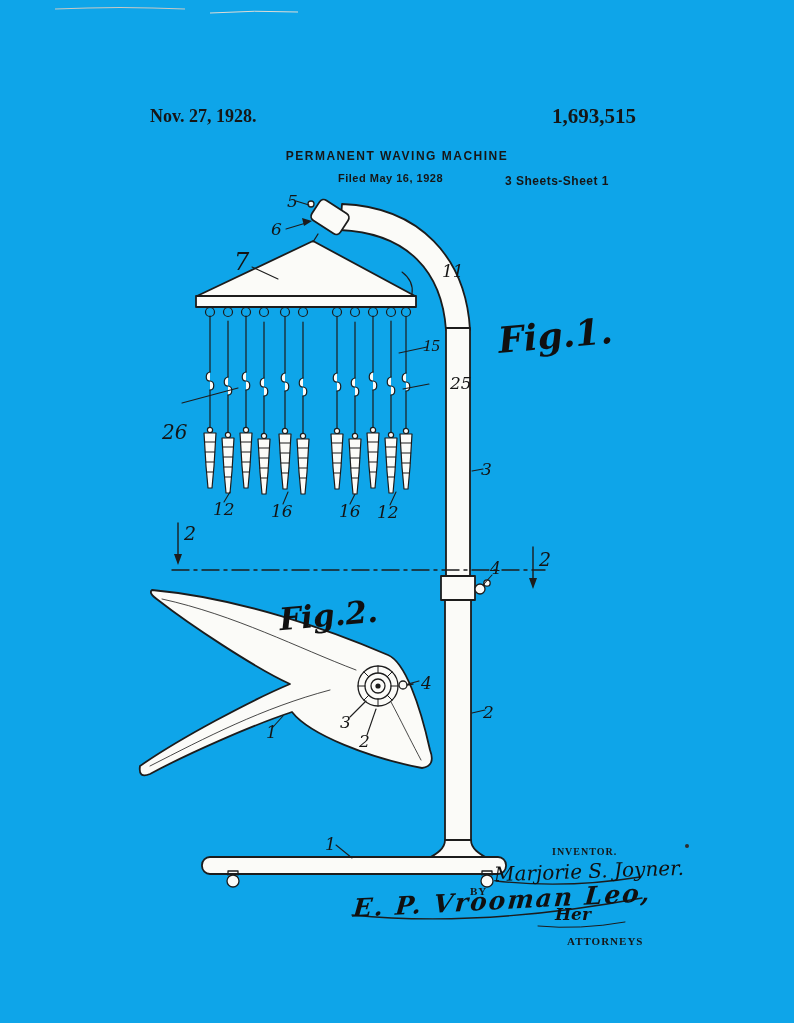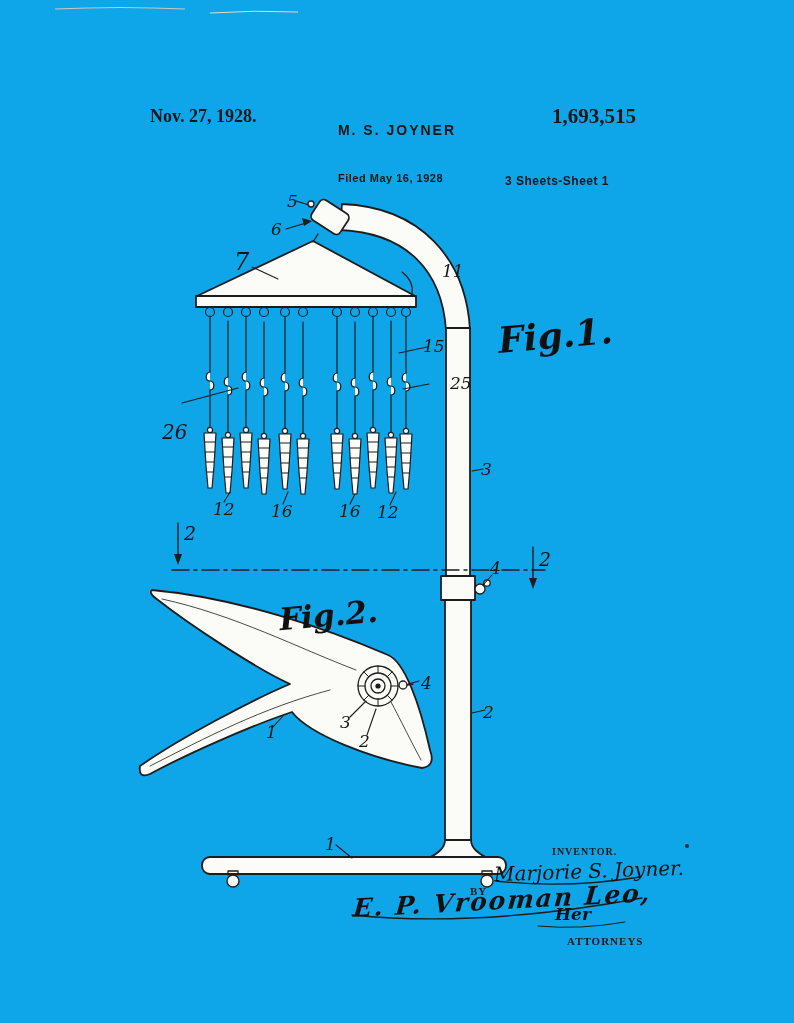--- a/index.html
+++ b/index.html
@@ -41,22 +41,22 @@
 </style>
 </head>
 <body>
 
 <div class="page">
 
   <span class="abs h-serif" style="left:150px;top:106px;font-size:18px;">Nov. 27, 1928.</span>
 
   <span class="abs h-serif" style="left:552px;top:104px;font-size:21px;">1,693,515</span>
 
-  <span class="abs h-sans" style="left:247px;top:122px;width:300px;text-align:center;font-size:14px;letter-spacing:2px;">M. S. JOYNER</span>
-
+
+  <span class="abs h-sans" style="left:247px;top:149px;width:300px;text-align:center;font-size:12px;letter-spacing:1.5px;">PERMANENT WAVING MACHINE</span>
 
   <span class="abs h-sans" style="left:338px;top:172px;font-size:11px;letter-spacing:0.5px;">Filed May 16, 1928</span>
 
   <span class="abs h-sans" style="left:505px;top:174px;font-size:12px;letter-spacing:0.5px;">3 Sheets-Sheet 1</span>
 
   <svg class="drawing" width="794" height="1023" viewBox="0 0 794 1023">
     <defs>
       <g id="rodclamp">
         <line x1="0" y1="0" x2="0" y2="56"></line>
         <path d="M0 56 c-5 1 -5 9 0 9 c5 0 5 9 0 9" fill="#fbfbf8"></path>
@@ -211,21 +211,21 @@
     </g>
   </svg>
 
   <span class="figcap" style="left:498px;top:314px;font-size:36px;transform:rotate(-5deg);">Fig.1.</span>
   <span class="figcap" style="left:279px;top:597px;font-size:31px;transform:rotate(-5deg);">Fig.2.</span>
 
   <span class="lbl" style="left:287px;top:191px;">5</span>
   <span class="lbl" style="left:271px;top:219px;">6</span>
   <span class="lbl" style="left:234px;top:248px;font-size:24px;">7</span>
   <span class="lbl" style="left:394px;top:261px;margin-left:48px;">11</span>
-  <span class="lbl" style="left:423px;top:336px;">15</span>
+  <span class="lbl" style="left:423px;top:336px;font-family:Liberation Serif, serif;">15</span>
   <span class="lbl" style="left:450px;top:373px;">25</span>
   <span class="lbl" style="left:162px;top:396px;font-size:20px;margin-top:24px;">26</span>
   <span class="lbl" style="left:481px;top:459px;">3</span>
   <span class="lbl" style="left:213px;top:499px;">12</span>
   <span class="lbl" style="left:271px;top:501px;">16</span>
   <span class="lbl" style="left:339px;top:501px;">16</span>
   <span class="lbl" style="left:377px;top:502px;">12</span>
   <span class="lbl" style="left:184px;top:522px;font-size:19px;">2</span>
   <span class="lbl" style="left:539px;top:548px;font-size:19px;">2</span>
   <span class="lbl" style="left:490px;top:558px;">4</span>

